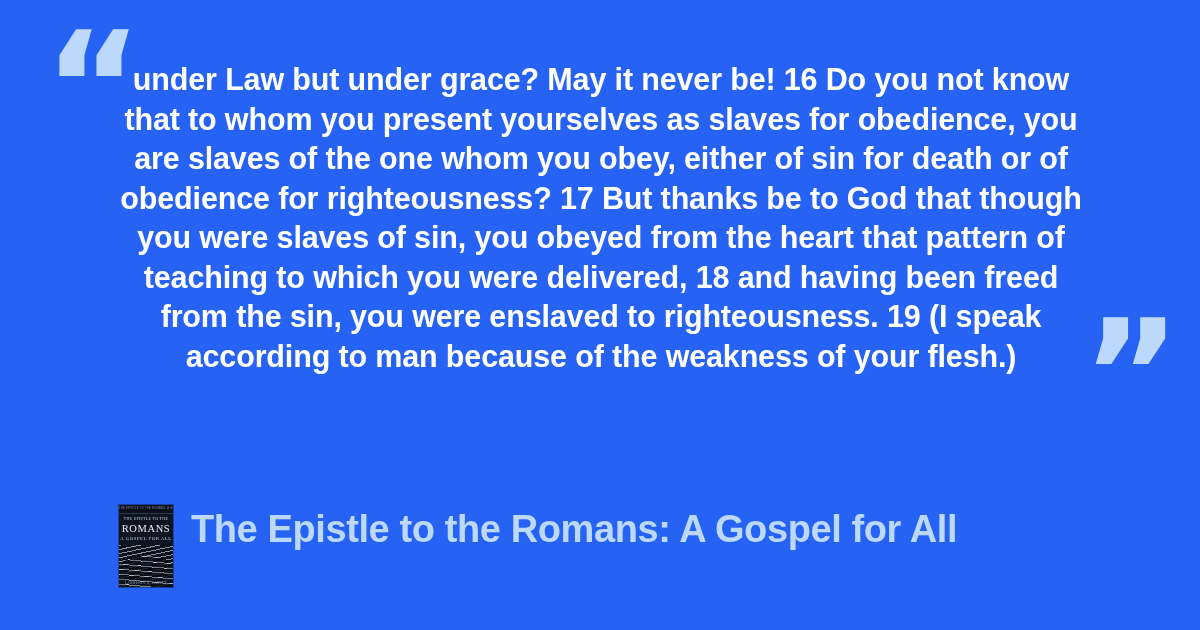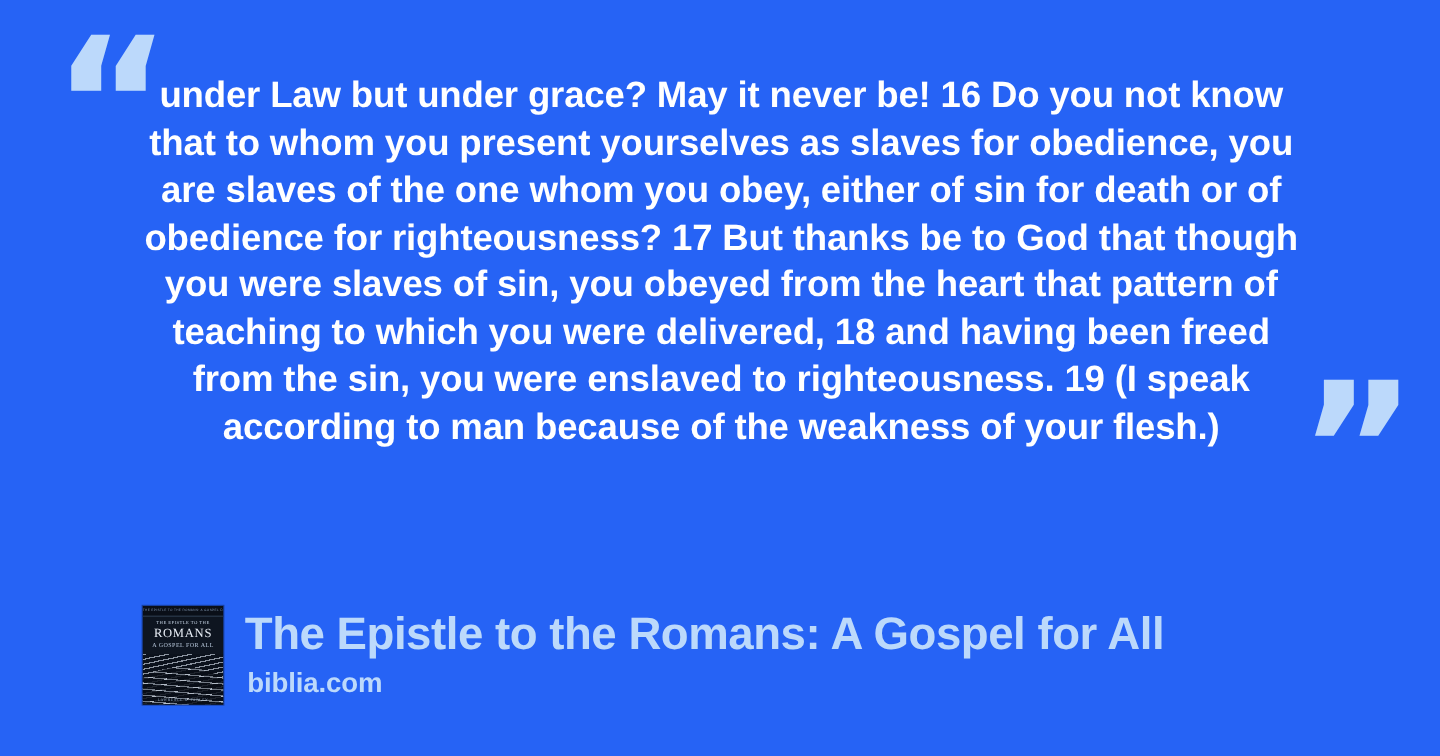--- a/index.html
+++ b/index.html
@@ -71,21 +71,20 @@
 
   
   #book-cover {
     position: relative;
     width: 54px;
     height: 82px;
     flex: 0 0 auto;
     background: #0e1520;
     overflow: hidden;
     box-shadow: 0 0 0 1px rgba(0,0,0,0.35);
-    padding-left: 13px;
   }
   .bc-topband {
     position: absolute;
     left: 0; top: 0;
     width: 100%;
     height: 8px;
     background: #0a0f18;
     border-bottom: 1px solid #2c3a4d;
   }
   .bc-topband-text {
@@ -222,18 +221,17 @@
       </div>
       <div class="bc-sup">THE EPISTLE TO THE</div>
       <div class="bc-title">ROMANS</div>
       <div class="bc-sub">A GOSPEL FOR ALL</div>
       <div class="bc-photo"></div>
       <div class="bc-author">LAWRENCE R. FARLEY</div>
     </div>
 
     <div id="footer-text">
       <div id="book-title">The Epistle to the Romans: A Gospel for All</div>
-      <div id="site-name">biblia.com</div>
     </div>
 
   </div>
 
 </div>
 
 </body></html>

